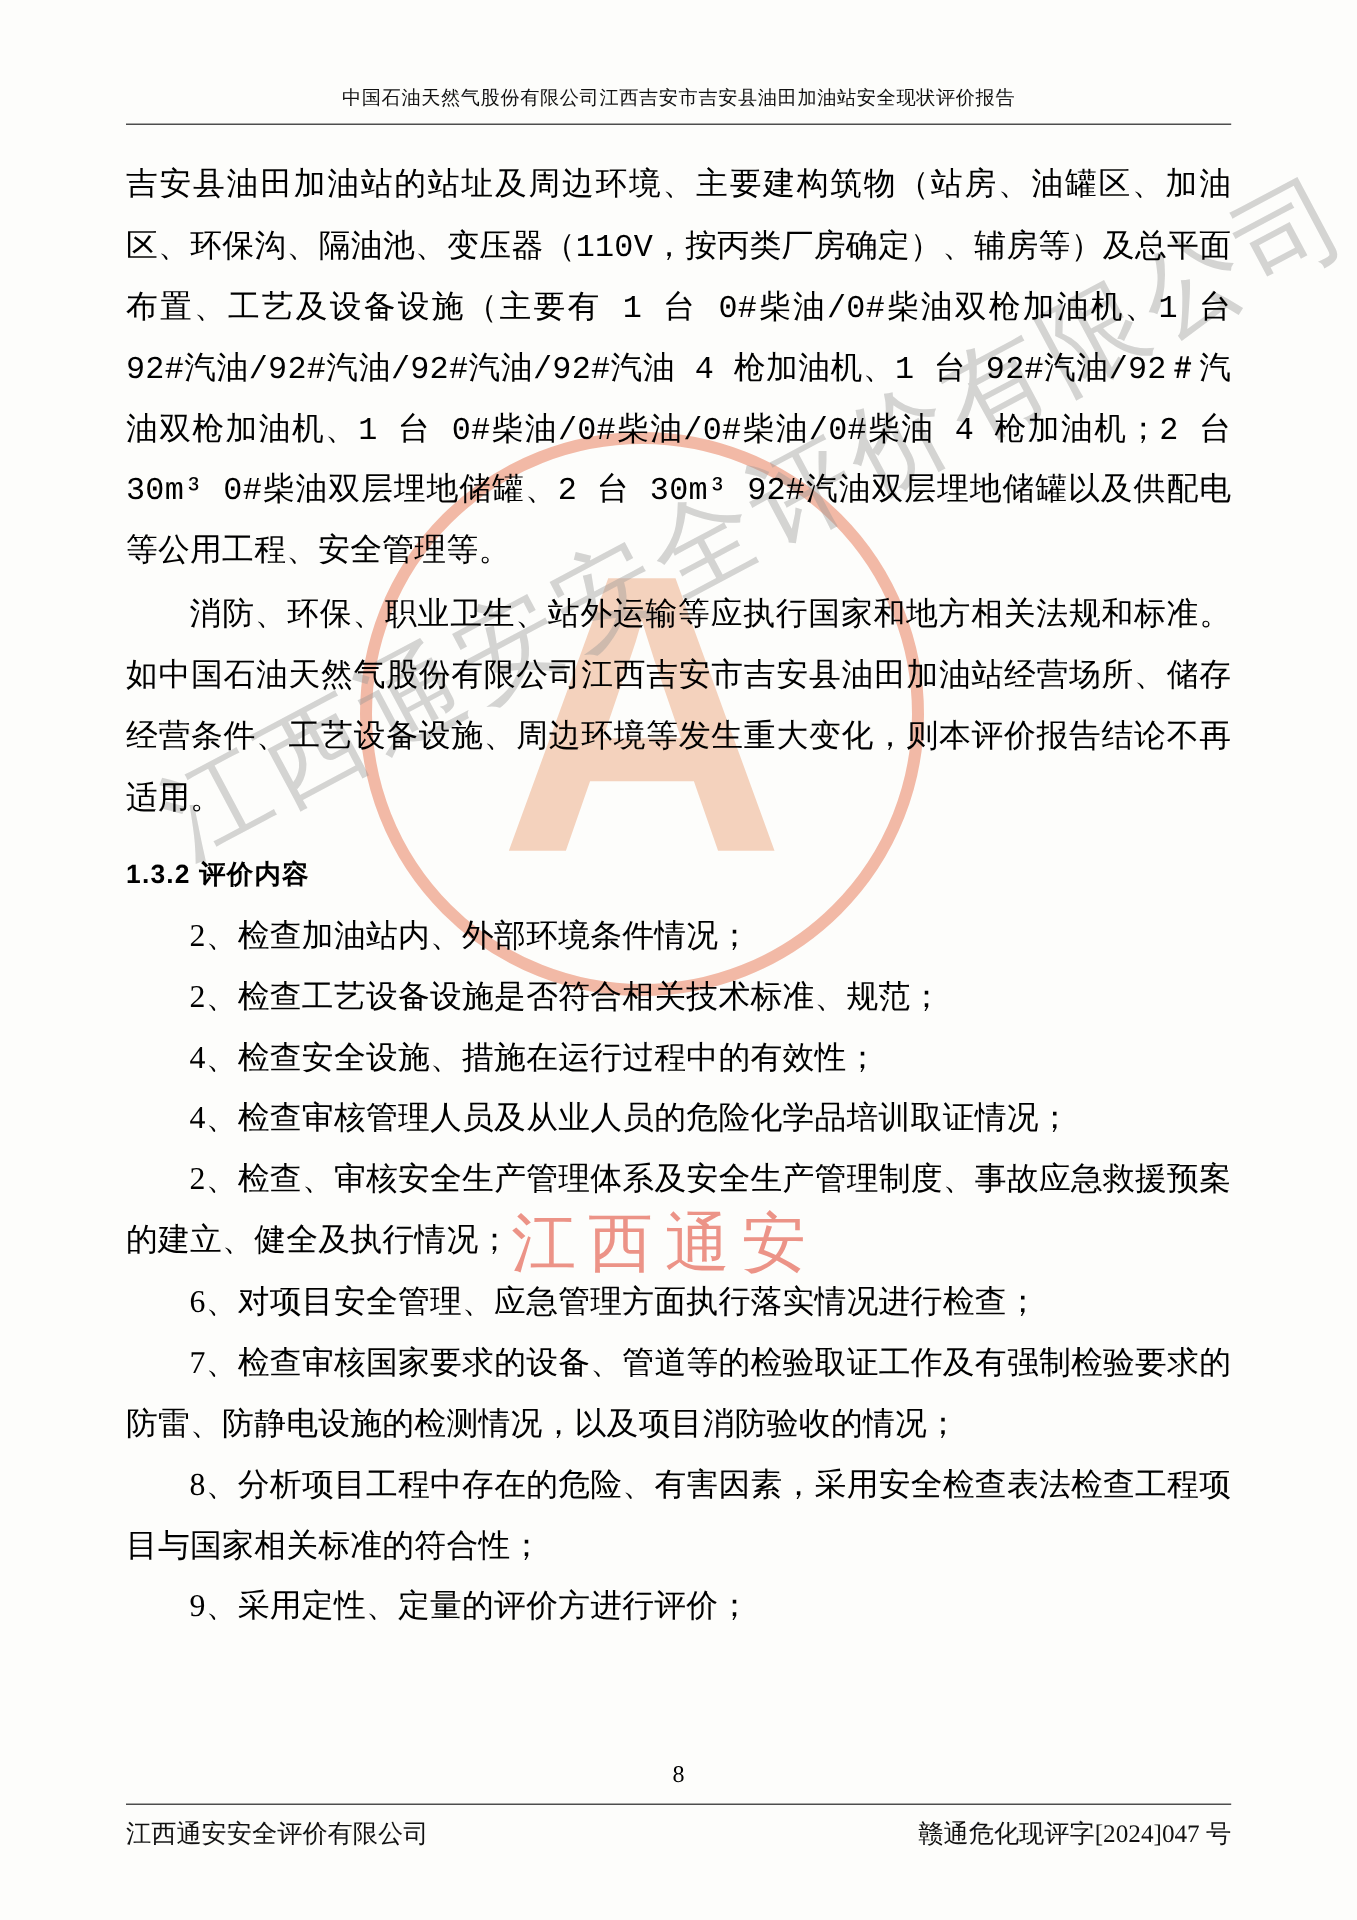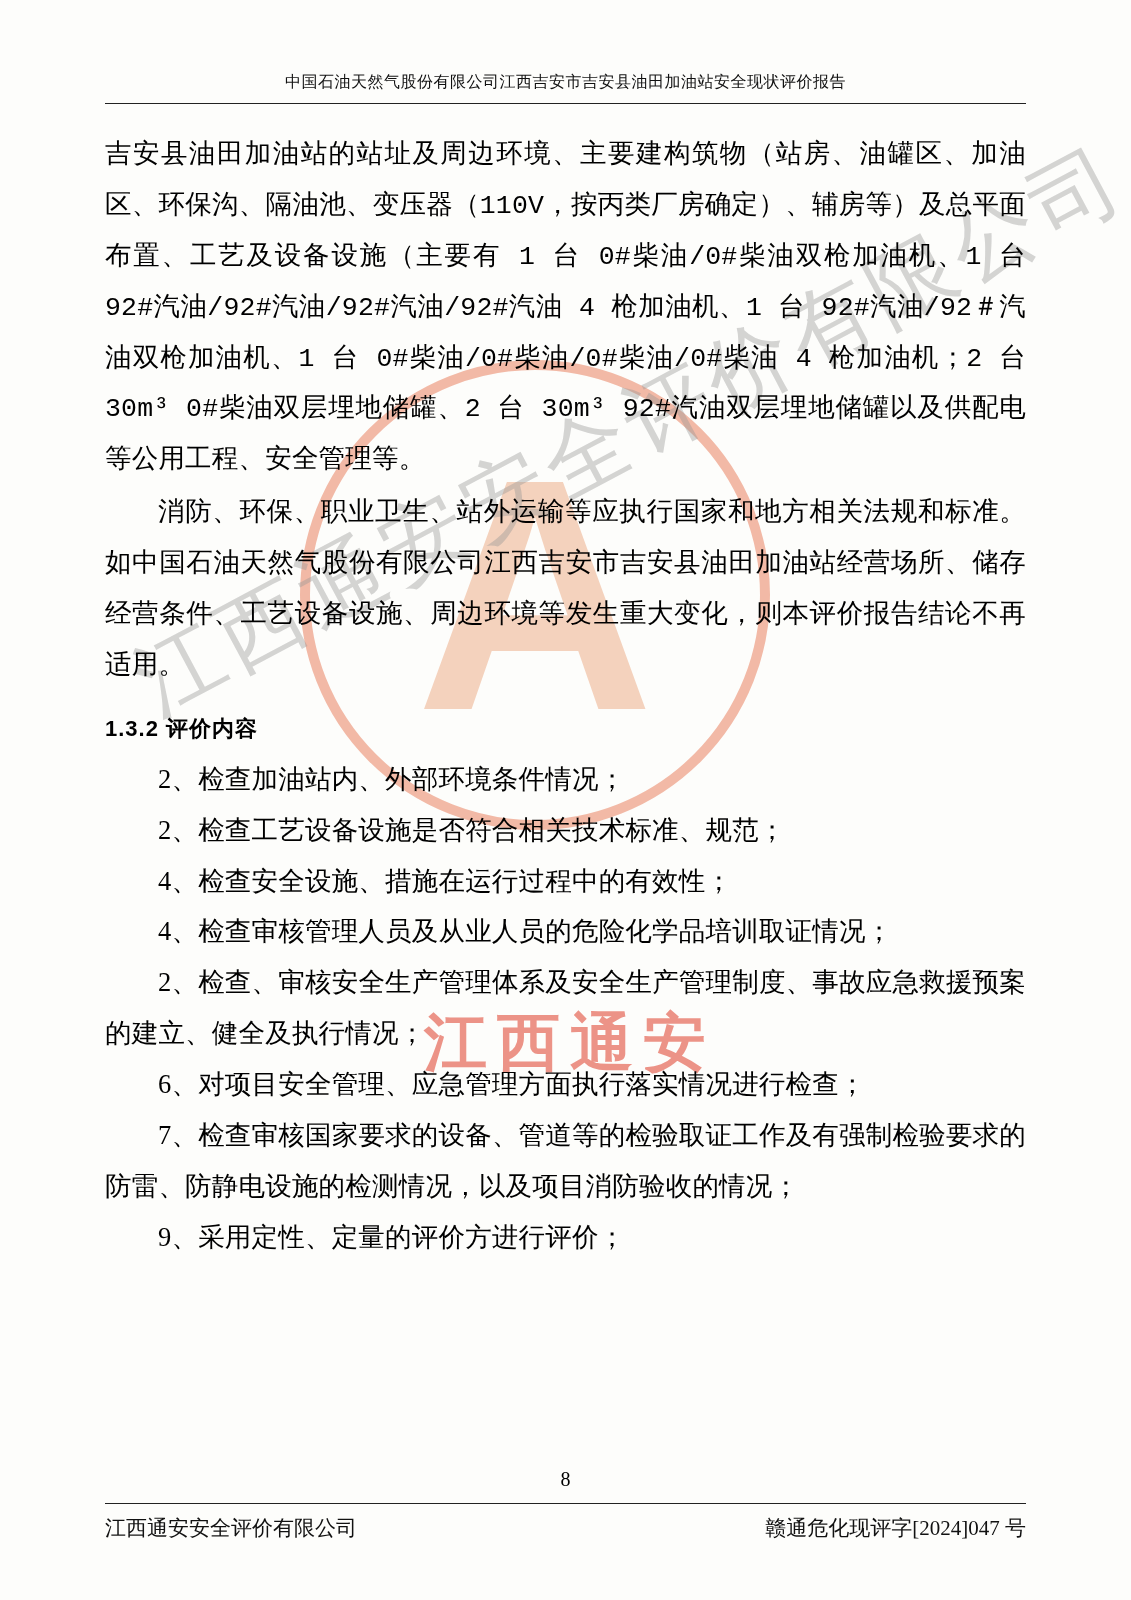--- a/index.html
+++ b/index.html
@@ -65,27 +65,27 @@
     transform: rotate(-28deg);
     transform-origin: center center;
     color: rgba(150, 150, 150, 0.40);
     font-size: 86px;
     letter-spacing: 6px;
     font-family: "Liberation Sans", sans-serif;
     white-space: nowrap;
   }
   .wm-red {
     position: absolute;
-    left: 290px;
+    left: 274px;
     top: 1000px;
     width: 560px;
     text-align: center;
     color: rgba(222, 60, 40, 0.55);
-    font-size: 63px;
-    font-weight: bold;
+    font-size: 54px;
+    font-weight: normal;
     letter-spacing: 10px;
     font-family: "Liberation Sans", sans-serif;
     white-space: nowrap;
   }
 
   
   .content {
     position: relative;
     z-index: 3;
     padding: 0 105px;
@@ -183,20 +183,21 @@
 
       <div class="section-head">1.3.2 评价内容</div>
 
       <p class="list-item">2、检查加油站内、外部环境条件情况；</p>
       <p class="list-item">2、检查工艺设备设施是否符合相关技术标准、规范；</p>
       <p class="list-item">4、检查安全设施、措施在运行过程中的有效性；</p>
       <p class="list-item">4、检查审核管理人员及从业人员的危险化学品培训取证情况；</p>
       <p class="list-item">2、检查、审核安全生产管理体系及安全生产管理制度、事故应急救援预案的建立、健全及执行情况；</p>
       <p class="list-item">6、对项目安全管理、应急管理方面执行落实情况进行检查；</p>
       <p class="list-item">7、检查审核国家要求的设备、管道等的检验取证工作及有强制检验要求的防雷、防静电设施的检测情况，以及项目消防验收的情况；</p>
+      <p class="list-item">8、分析项目工程中存在的危险、有害因素，采用安全检查表法检查工程项目与国家相关标准的符合性；</p>
       <p class="list-item">9、采用定性、定量的评价方进行评价；</p>
 
     </div>
   </div>
 
   <div class="footer">
     <div class="page-number">8</div>
     <hr class="footer-rule">
     <div class="footer-row">
       <div>江西通安安全评价有限公司</div>

